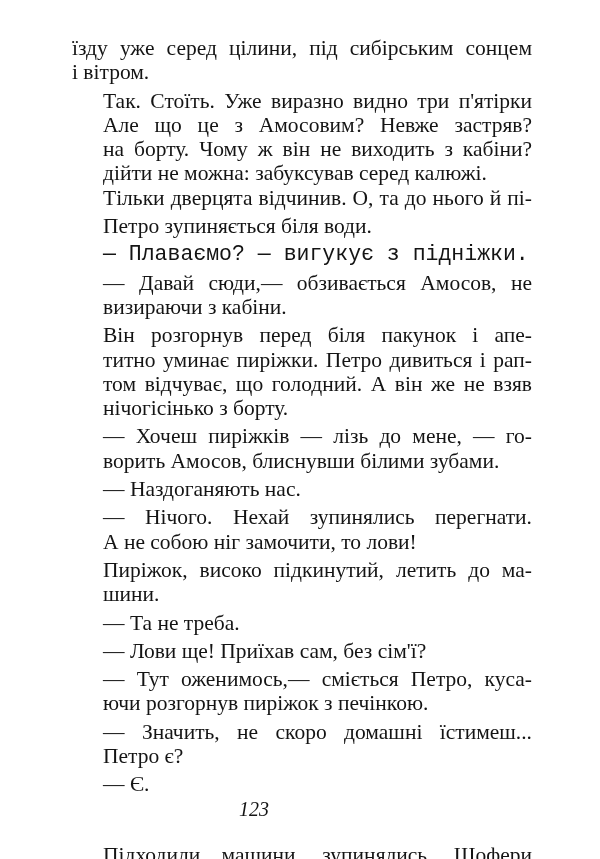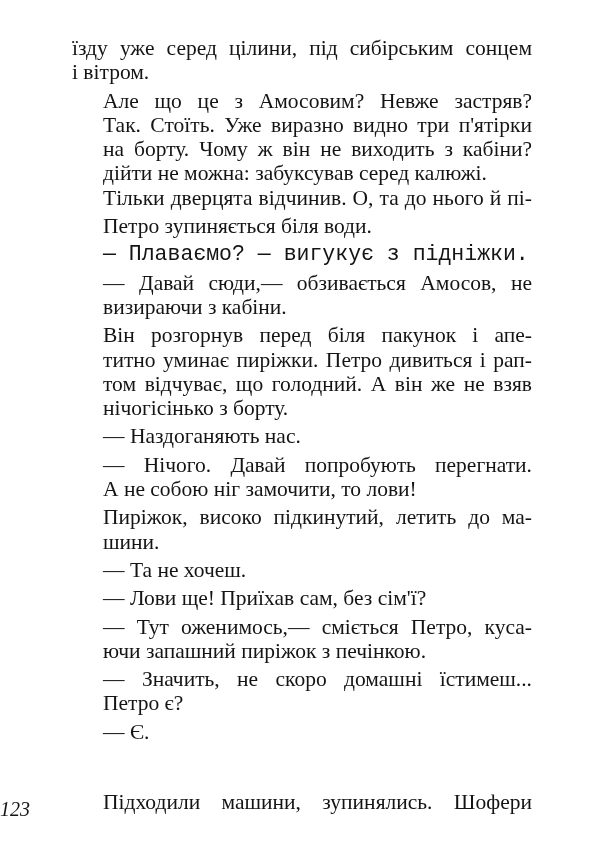--- a/index.html
+++ b/index.html
@@ -4,34 +4,34 @@
 <style>
   html, body { margin:0; padding:0; background:#ffffff; }
   body { width:600px; height:859px; position:relative; overflow:hidden; }
   .page { position:absolute; left:72px; top:36px; width:460px;
     font-family:"Liberation Serif", serif; font-size:21.5px; color:#141414; }
   .p { margin:0 0 4px 0; line-height:24.3px; text-align:justify; text-align-last:left; }
   .p.ind { text-indent:31px; }
   .line { display:block; white-space:nowrap; text-align:justify; text-align-last:justify; }
   .line.last { text-align-last:left; }
   .gap { height:42px; }
-  .pagenum { position:absolute; left:0; width:508px; top:798px; text-align:left;
+  .pagenum { position:absolute; left:0; width:508px; top:798px; text-align:center;
     font-family:"Liberation Serif", serif; font-style:italic; font-size:20px; color:#141414; }
 </style>
 </head>
 <body>
 
 <div class="page" id="page">
     <div class="p">
       <span class="line">їзду уже серед цілини, під сибірським сонцем</span>
       <span class="line last">і вітром.</span>
     </div>
     <div class="p ind">
+      <span class="line">Так. Стоїть. Уже виразно видно три п'ятірки</span>
       <span class="line" style="text-indent: 31px;">Але що це з Амосовим? Невже застряв?</span>
-      <span class="line">Так. Стоїть. Уже виразно видно три п'ятірки</span>
       <span class="line">на борту. Чому ж він не виходить з кабіни?</span>
       <span class="line last">дійти не можна: забуксував серед калюжі.</span>
       <span class="line">Тільки дверцята відчинив. О, та до нього й пі-</span>
     </div>
     <div class="p ind">
       <span class="line last" style="text-indent: 31px;">Петро зупиняється біля води.</span>
     </div>
     <div class="p ind">
       <span class="line last" style="text-indent: 31px; font-family: Liberation Mono, monospace;">— Плаваємо? — вигукує з підніжки.</span>
     </div>
@@ -39,39 +39,43 @@
       <span class="line" style="text-indent: 31px;">— Давай сюди,— обзивається Амосов, не</span>
       <span class="line last">визираючи з кабіни.</span>
     </div>
     <div class="p ind">
       <span class="line" style="text-indent: 31px;">Він розгорнув перед біля пакунок і апе-</span>
       <span class="line">титно уминає пиріжки. Петро дивиться і рап-</span>
       <span class="line">том відчуває, що голодний. А він же не взяв</span>
       <span class="line last">нічогісінько з борту.</span>
     </div>
     <div class="p ind">
+      <span class="line" style="text-indent: 31px;">— Хочеш пиріжків — лізь до мене, — го-</span>
+      <span class="line last">ворить Амосов, блиснувши білими зубами.</span>
+    </div>
+    <div class="p ind">
       <span class="line last" style="text-indent: 31px;">— Наздоганяють нас.</span>
     </div>
     <div class="p ind">
-      <span class="line" style="text-indent: 31px;">— Нічого. Давай попробують перегнати.</span>
+      <span class="line" style="text-indent: 31px;">— Нічого. Нехай зупинялись перегнати.</span>
       <span class="line last">А не собою ніг замочити, то лови!</span>
     </div>
     <div class="p ind">
       <span class="line" style="text-indent: 31px;">Пиріжок, високо підкинутий, летить до ма-</span>
       <span class="line last">шини.</span>
     </div>
     <div class="p ind">
-      <span class="line last" style="text-indent: 31px;">— Та не хочеш.</span>
+      <span class="line last" style="text-indent: 31px;">— Та не треба.</span>
     </div>
     <div class="p ind">
       <span class="line last" style="text-indent: 31px;">— Лови ще! Приїхав сам, без сім'ї?</span>
     </div>
     <div class="p ind">
       <span class="line" style="text-indent: 31px;">— Тут оженимось,— сміється Петро, куса-</span>
-      <span class="line last">ючи запашний пиріжок з печінкою.</span>
+      <span class="line last">ючи розгорнув пиріжок з печінкою.</span>
     </div>
     <div class="p ind">
       <span class="line" style="text-indent: 31px;">— Значить, не скоро домашні їстимеш...</span>
       <span class="line last">Петро є?</span>
     </div>
     <div class="p ind">
       <span class="line last" style="text-indent: 31px;">— Є.</span>
     </div>
     <div class="gap"></div>
     <div class="p ind">

